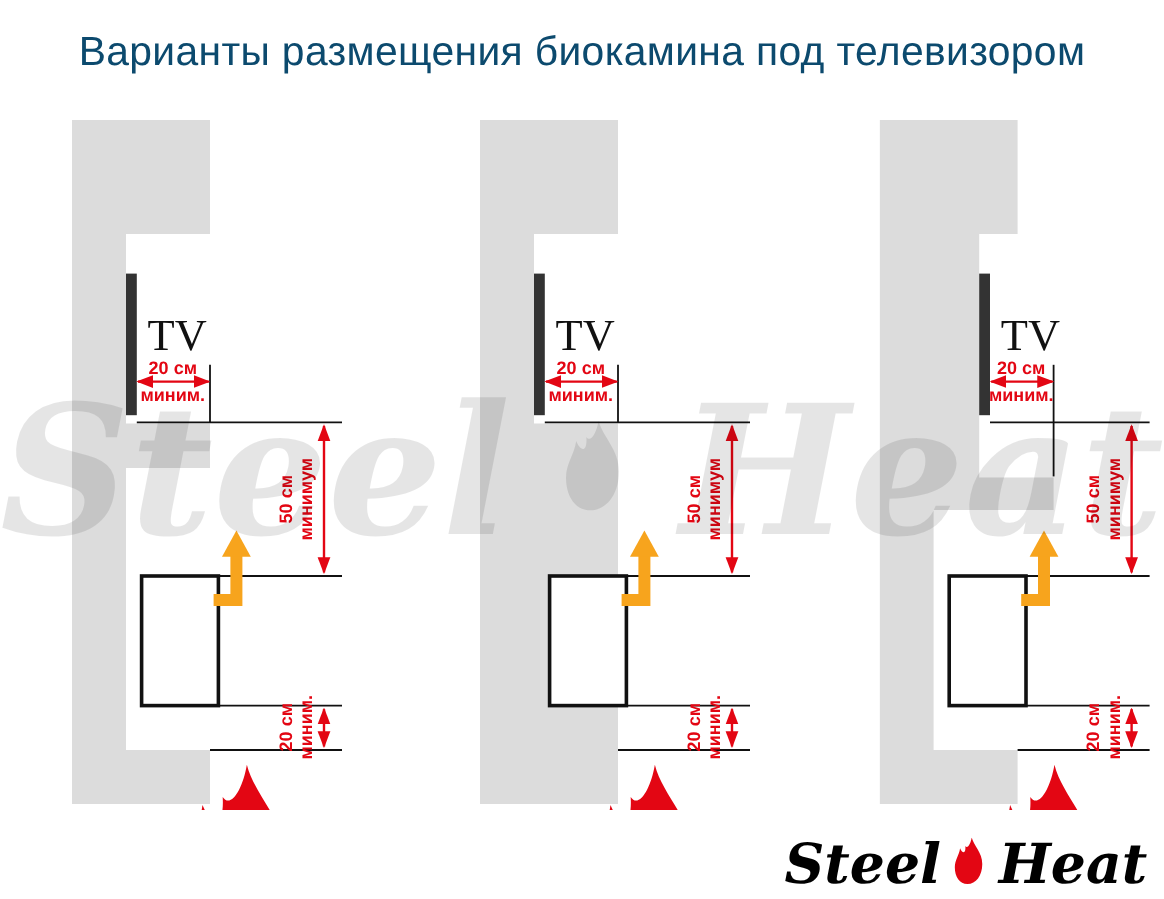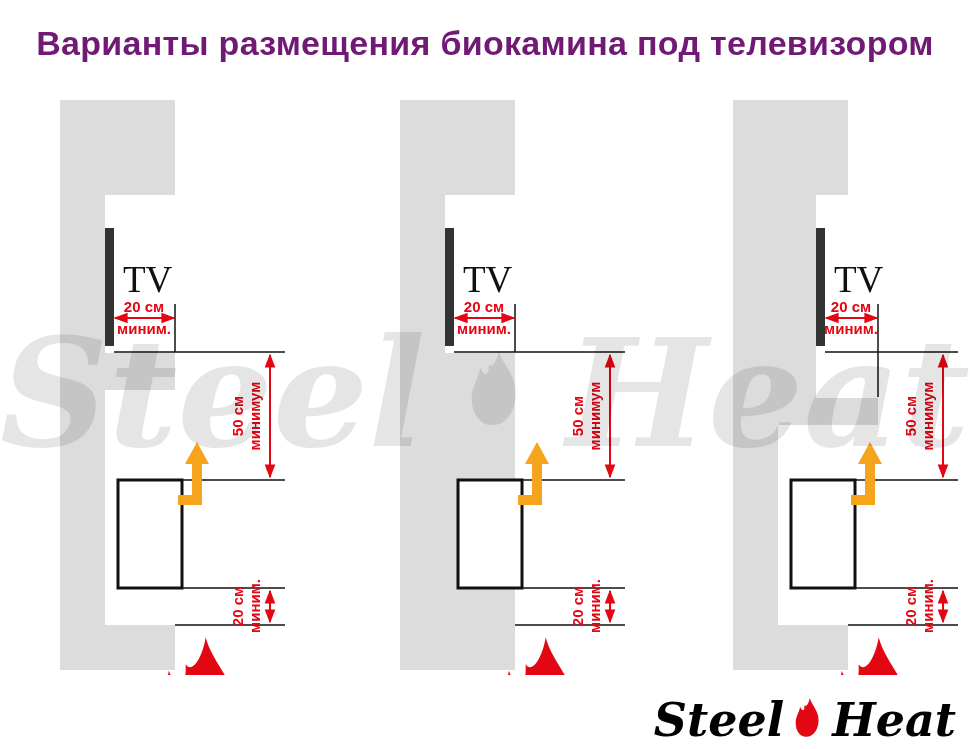--- a/index.html
+++ b/index.html
@@ -1,19 +1,19 @@
 <!DOCTYPE html>
 <html><head>
 <meta charset="utf-8">
 <style>
   html,body{margin:0;padding:0;background:#fff;}
   .page{position:relative;width:970px;height:749px;background:#fff;overflow:hidden;
         font-family:"Liberation Sans",sans-serif;}
   .title{position:absolute;top:24px;left:0;width:100%;text-align:center;
-         font-size:34px;font-weight:bold;color:#701a75;letter-spacing:.3px;}
+         font-size:34px;font-weight:normal;color:#0c4a6e;letter-spacing:.3px;}
   .diagram{position:absolute;top:100px;}
   #d1{left:60px}
   #d2{left:400px}
   #d3{left:733px}
   .wall{fill:#dcdcdc;}
   .tv{fill:#333;}
   .fireplace{fill:#fff;stroke:#111;stroke-width:3;}
   .ext-line{stroke:#111;stroke-width:1.5;}
   .dim-line{stroke:#e30613;stroke-width:2;fill:none;}
   .dim-text{font-family:"Liberation Sans",sans-serif;font-weight:bold;font-size:15px;fill:#e30613;}

